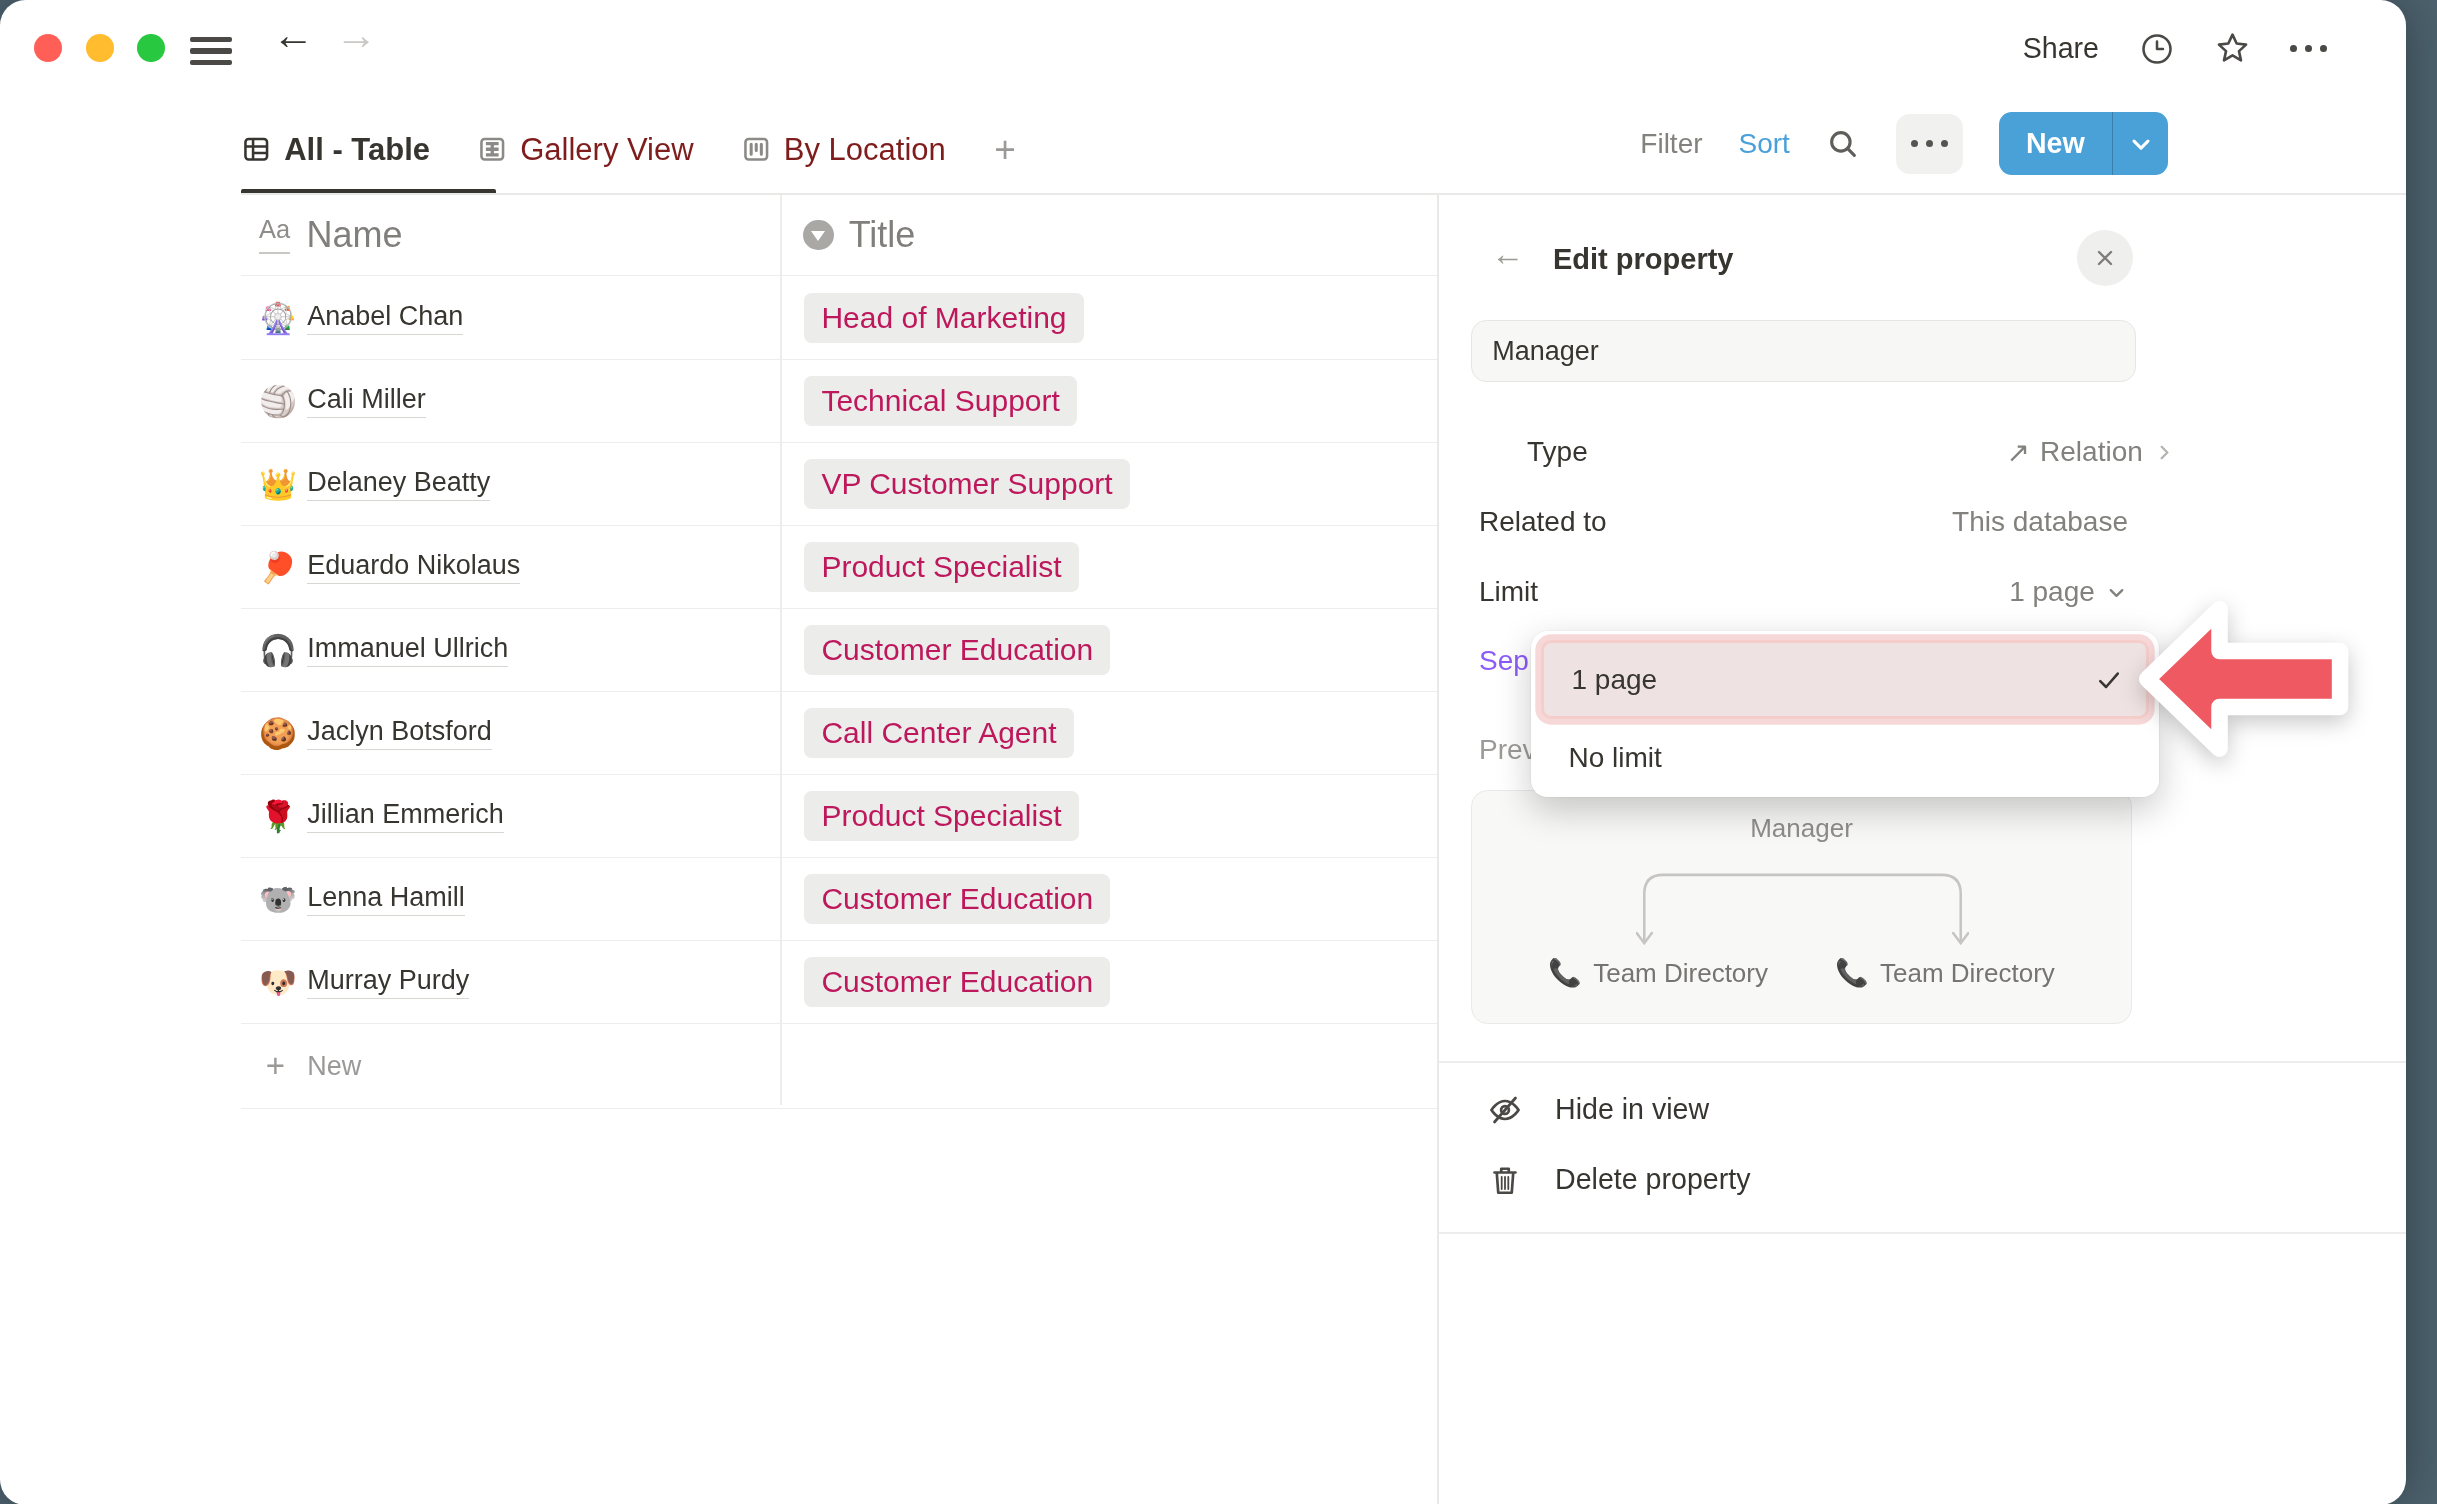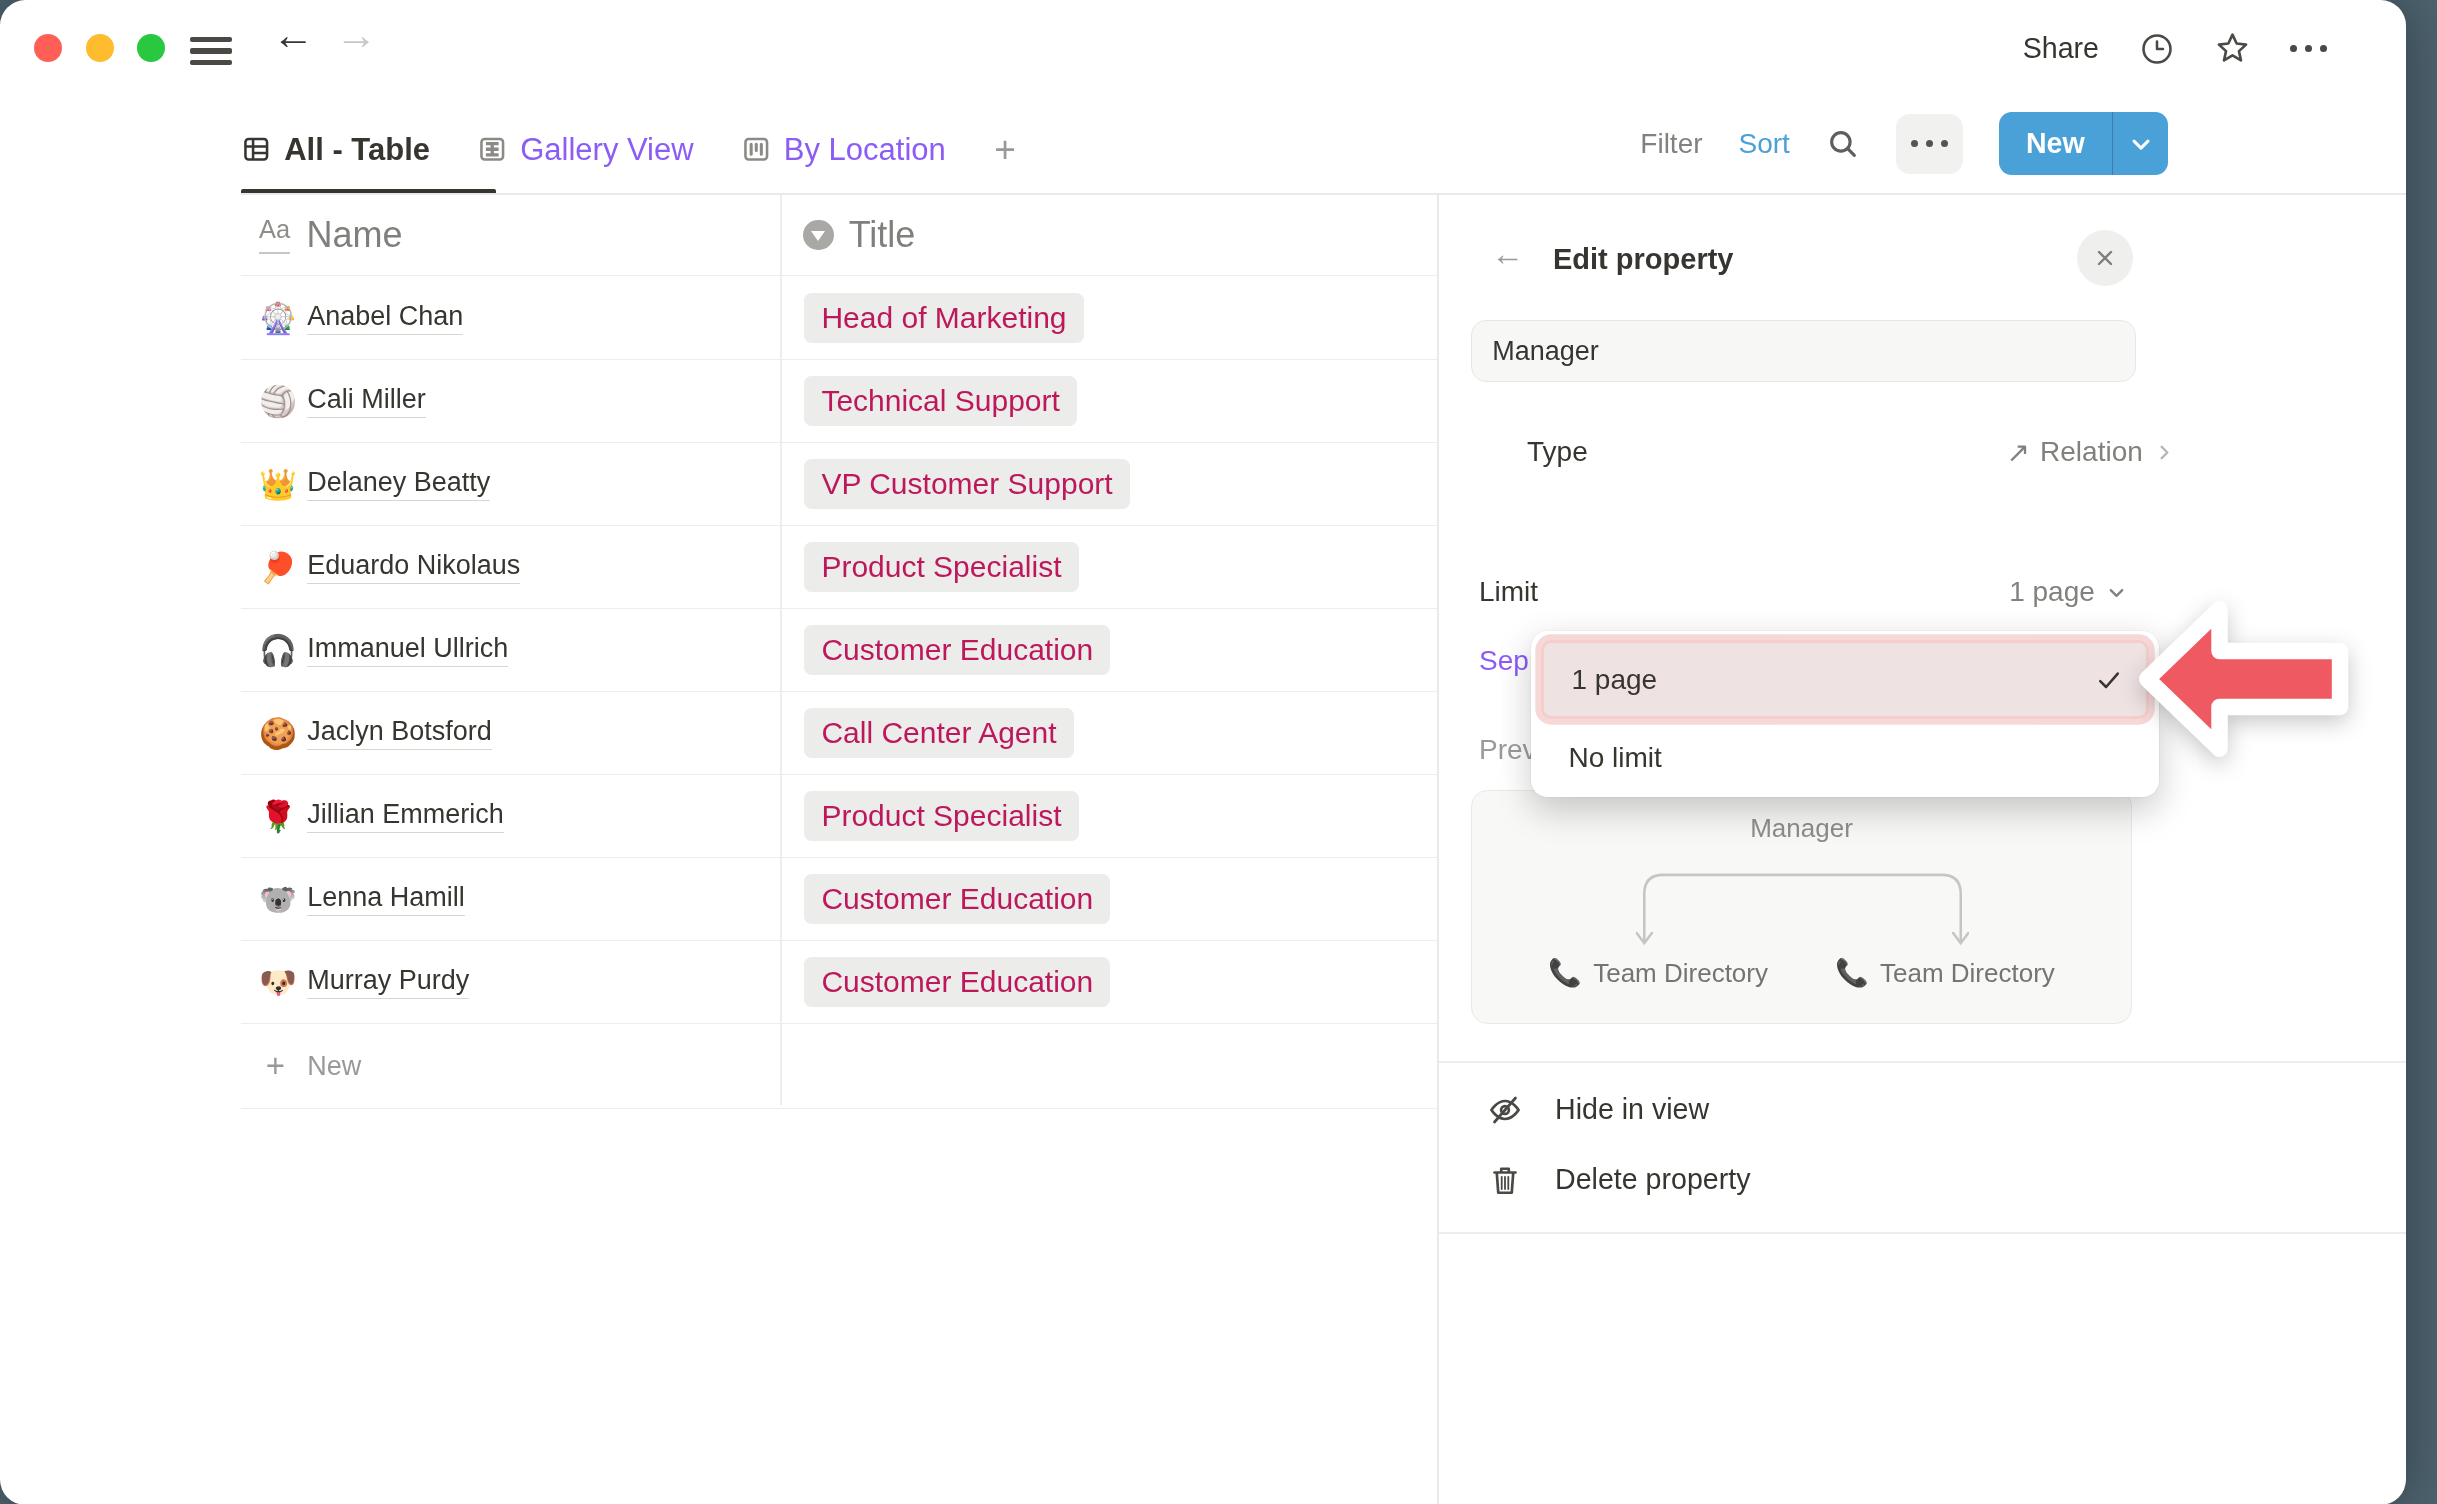--- a/index.html
+++ b/index.html
@@ -24,21 +24,21 @@
   .dots { display:flex; gap:7.6px; align-items:center; }
   .dots i { width:7.6px; height:7.6px; border-radius:50%; background:#4a4945; }
 
   
   #tabbar-border { position:absolute; left:241px; top:193px; width:2165px; height:1.9px; background:#e9e9e7; }
   #active-underline { position:absolute; left:241px; top:189px; width:255px; height:5.7px; background:#37352f; border-radius:1.9px; }
   #tabs { position:absolute; left:241px; top:116px; height:67px; display:flex; align-items:center; gap:47px; }
   .tab { display:flex; align-items:center; gap:12.7px; cursor:pointer; }
   .tab .tab-label { font-size:31px; }
   .tab.active .tab-label { color:#37352f; font-weight:600; }
-  .tab.inactive .tab-label { color:#8b5cf6; }
+  .tab.inactive .tab-label { color:#7f1d1d; }
   .tab svg { width:30.5px; height:30.5px; }
   #add-view { font-size:37px; color:#9a9997; margin-left:1.3px; cursor:pointer; }
 
   
   #controls { position:absolute; right:238px; top:108px; height:71px; display:flex; align-items:center; gap:36px; }
   #filter-label { font-size:28px; color:#82817d; cursor:pointer; }
   #sort-label { font-size:28px; cursor:pointer; }
   #search-btn { width:34px; height:34px; cursor:pointer; }
   #more-btn { width:67px; height:60px; border-radius:14px; background:#f1f1ef;
               display:flex; align-items:center; justify-content:center; cursor:pointer; }
@@ -333,20 +333,26 @@
     <div class="prop-row" id="prop-type">
       <span class="prop-label">Type</span>
       <span class="prop-value">
         <span class="relation-glyph">↗</span>
         <span>Relation</span>
         <svg viewBox="0 0 24 24" fill="none" stroke="#b5b4b1" stroke-width="2.4" width="23" height="23" stroke-linecap="round" stroke-linejoin="round">
           <path d="M9 6l6 6-6 6"></path>
         </svg>
       </span>
     </div>
+    <div class="prop-row" id="prop-related">
+      <span class="prop-label">Related to</span>
+      <span class="prop-value">
+          <span>This database</span>
+        </span>
+    </div>
     <div class="prop-row" id="prop-limit">
       <span class="prop-label">Limit</span>
       <span class="prop-value">
         <span>1 page</span>
         <svg viewBox="0 0 24 24" fill="none" stroke="#82817d" stroke-width="2.4" width="23" height="23" stroke-linecap="round" stroke-linejoin="round">
           <path d="M6 9.5l6 6 6-6"></path>
         </svg>
       </span>
     </div>
 

